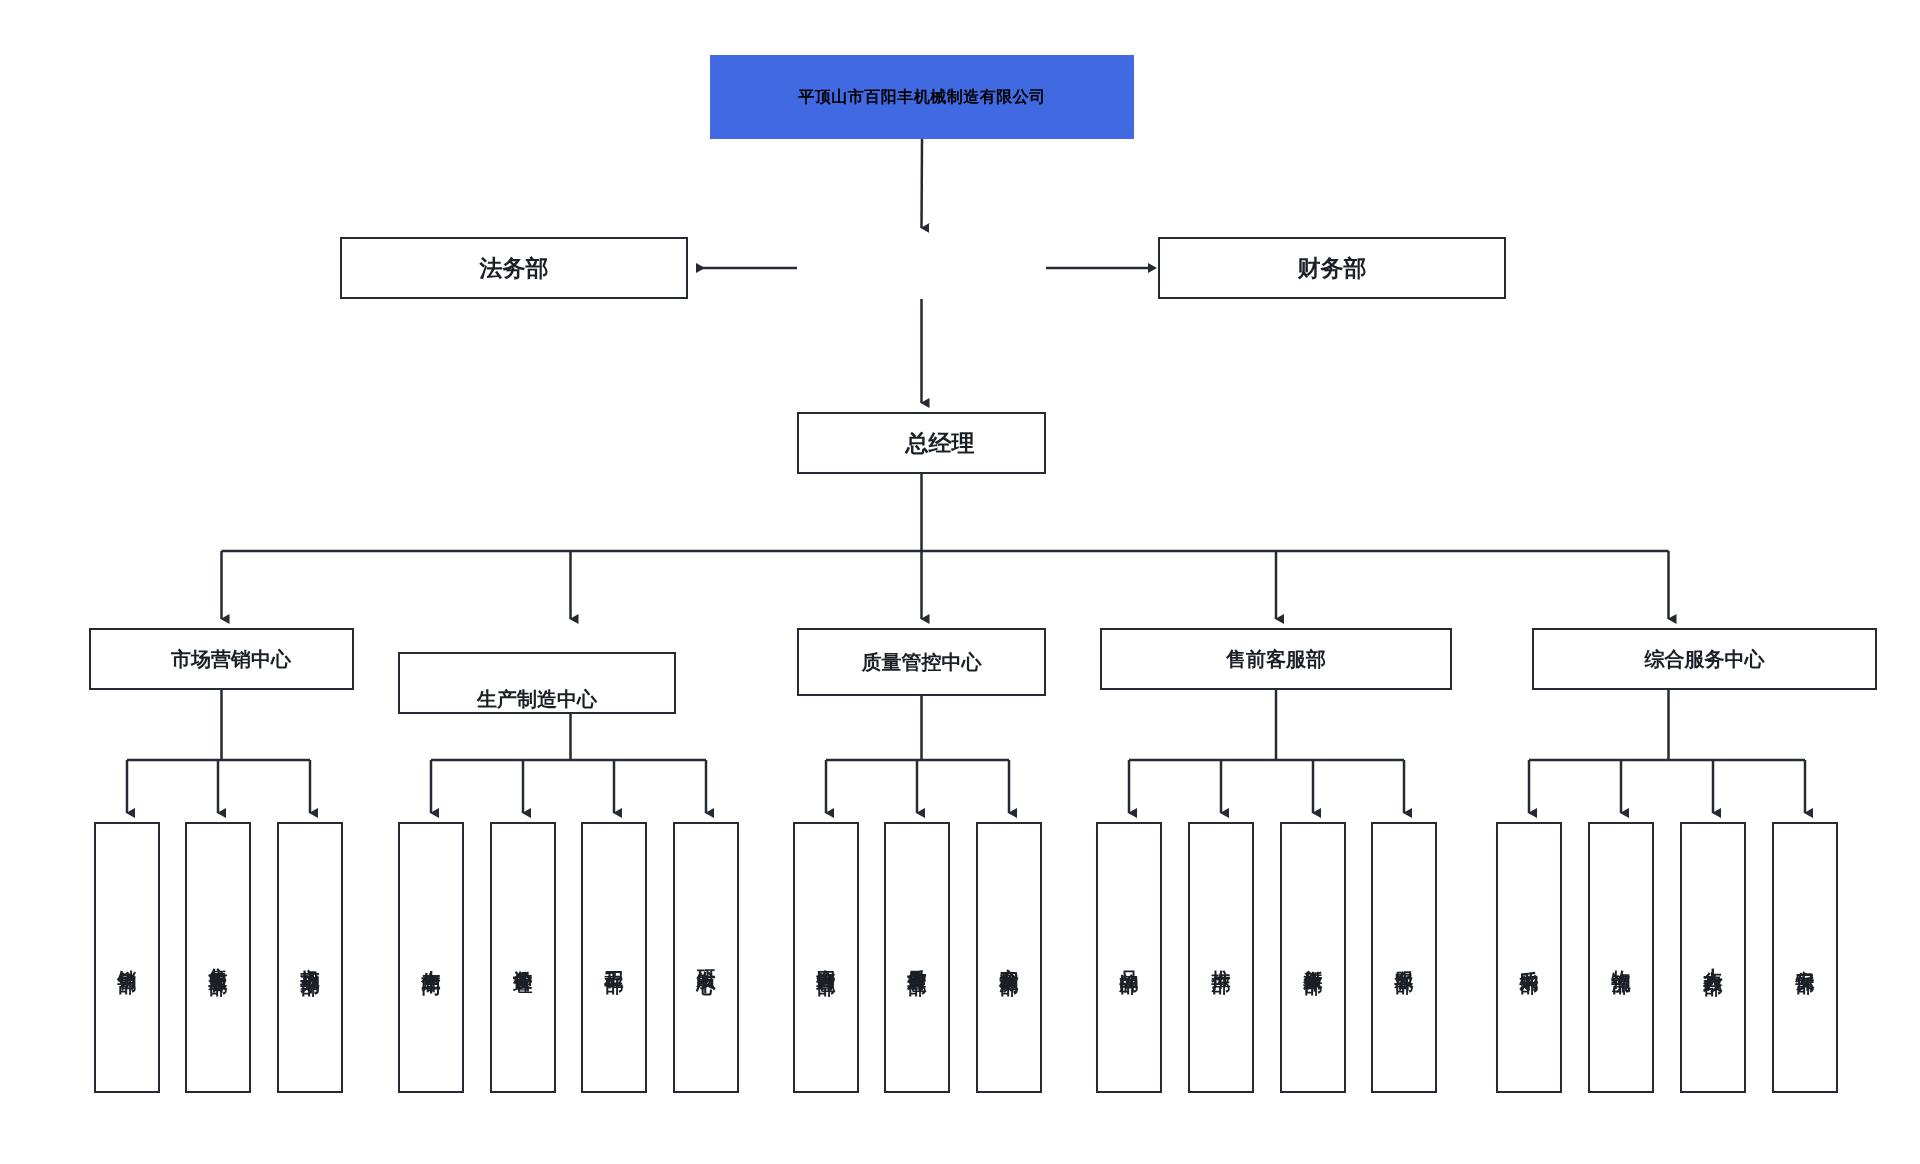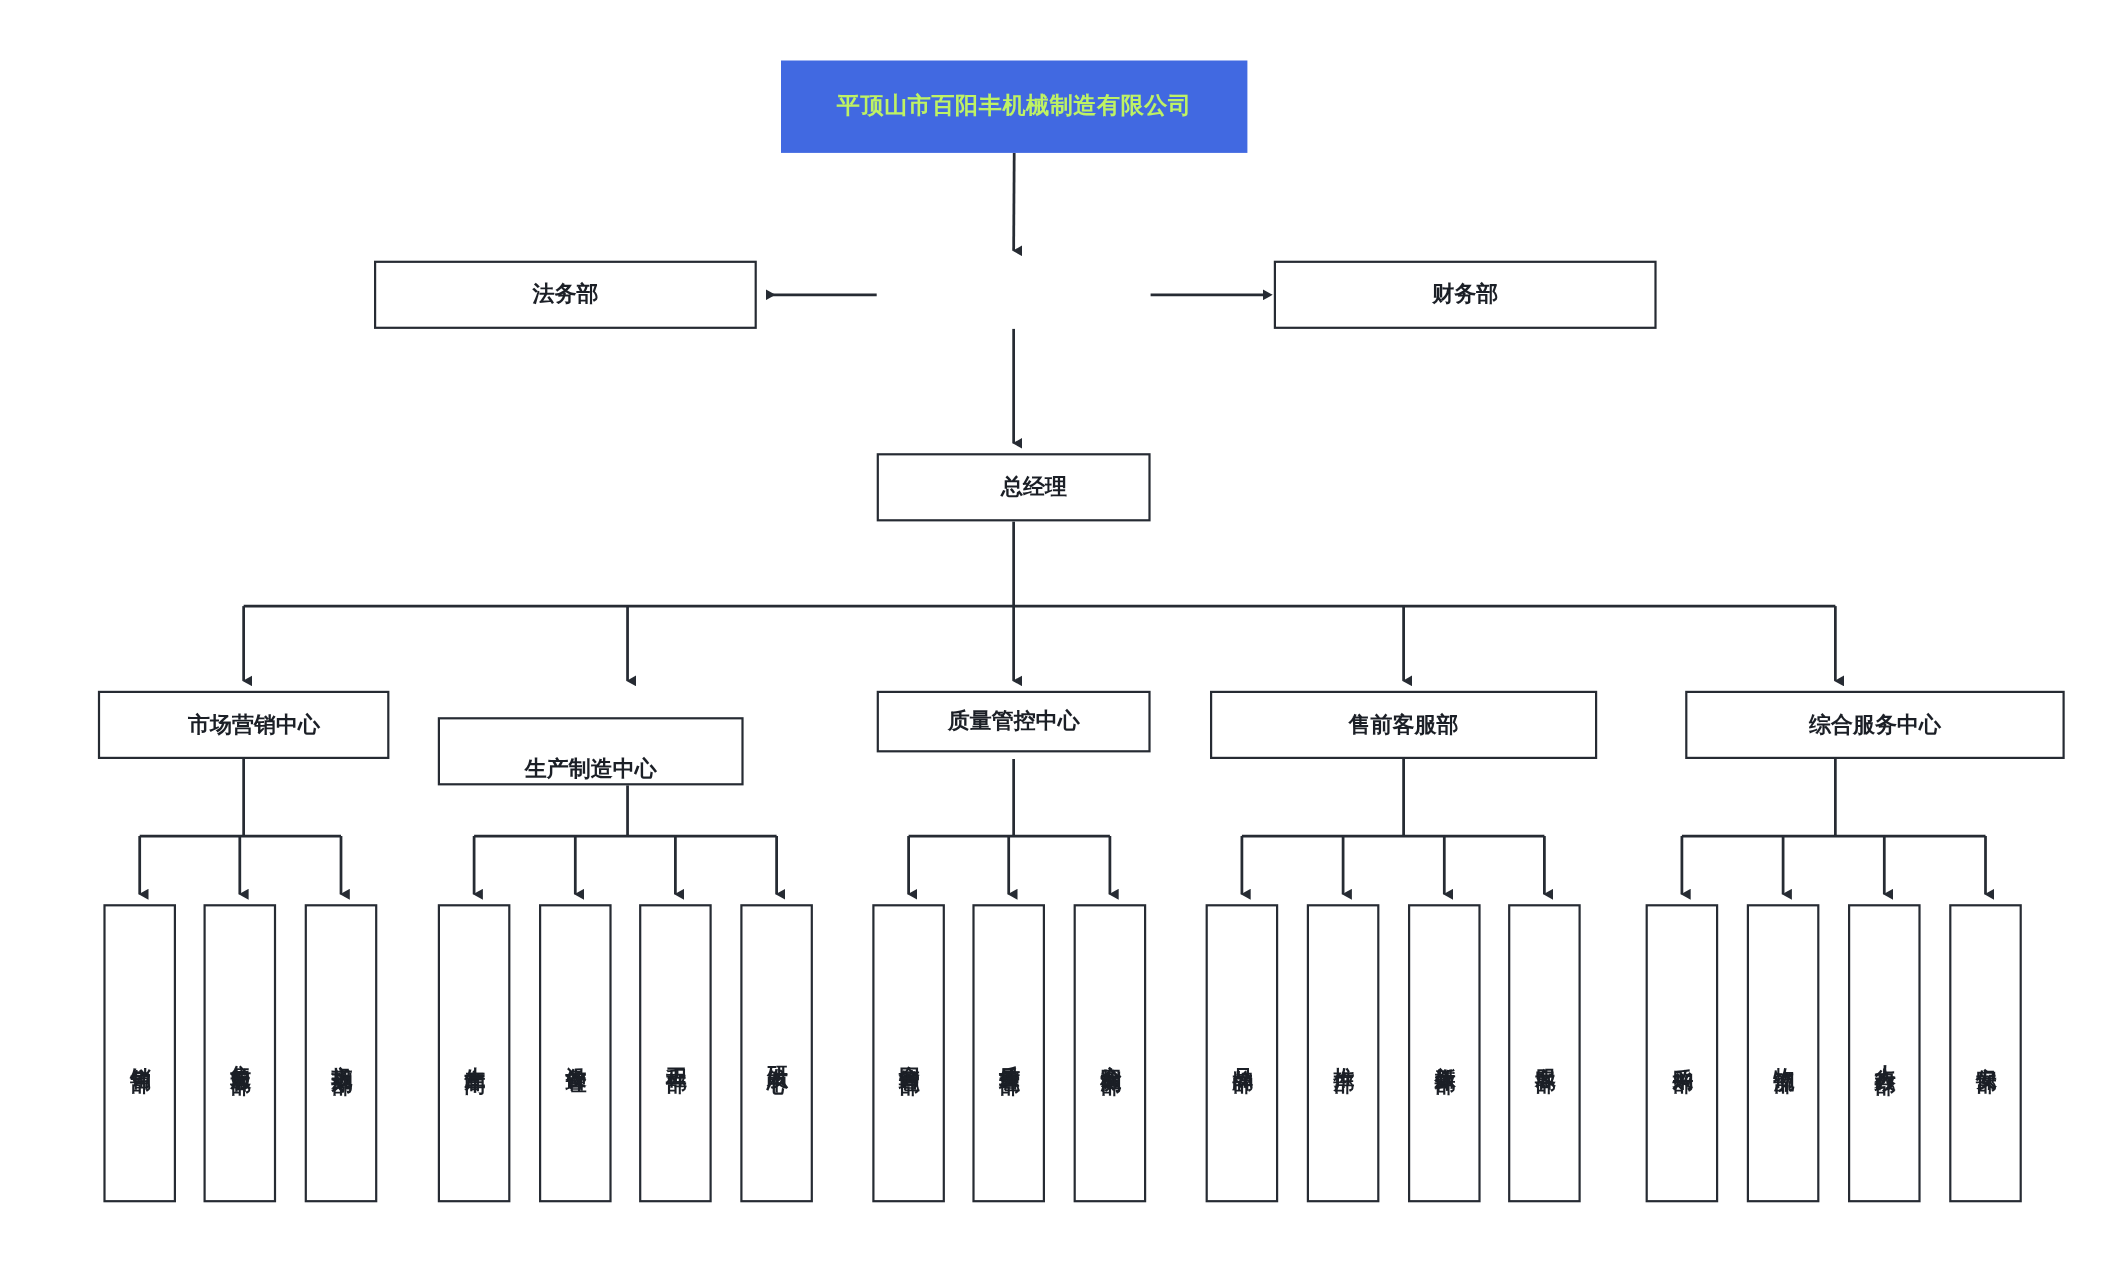--- a/index.html
+++ b/index.html
@@ -37,26 +37,26 @@
     align-items: center;
     justify-content: center;
     text-align: center;
     color: #1b1f26;
     font-weight: bold;
     line-height: 1.25;
   }
   .node.root {
     background: #4169e1;
     border: none;
-    color: #bef264;
-    font-size: 21px;
+    color: #000000;
+    font-size: 16px;
     letter-spacing: 0.5px;
   }
   .node.exec {
-    font-size: 20px;
+    font-size: 23px;
   }
   .node.center {
     font-size: 20px;
   }
   .node.leaf {
     font-size: 19px;
     writing-mode: vertical-rl;
     text-orientation: upright;
     letter-spacing: 2px;
     padding: 4px 0;
@@ -162,21 +162,21 @@
       </div>
       <div class="node leaf" style="left: 490px; top: 822px; width: 66px; height: 271px;">
         <span class="leaf-text">设备管理</span>
       </div>
       <div class="node leaf" style="left: 581px; top: 822px; width: 66px; height: 271px;">
         <span class="leaf-text">工程部</span>
       </div>
       <div class="node leaf" style="left: 673px; top: 822px; width: 66px; height: 271px;">
         <span class="leaf-text">研发中心</span>
       </div>
-      <div class="node center" style="left: 797px; top: 628px; width: 249px; height: 56px;">
+      <div class="node center" style="left: 797px; top: 628px; width: 249px; height: 68px;">
         <span>质量管控中心</span>
       </div>
       <div class="node leaf" style="left: 793px; top: 822px; width: 66px; height: 271px;">
         <span class="leaf-text">合同管理部</span>
       </div>
       <div class="node leaf" style="left: 884px; top: 822px; width: 66px; height: 271px;">
         <span class="leaf-text">质量管理部</span>
       </div>
       <div class="node leaf" style="left: 976px; top: 822px; width: 66px; height: 271px;">
         <span class="leaf-text">安全检测部</span>

